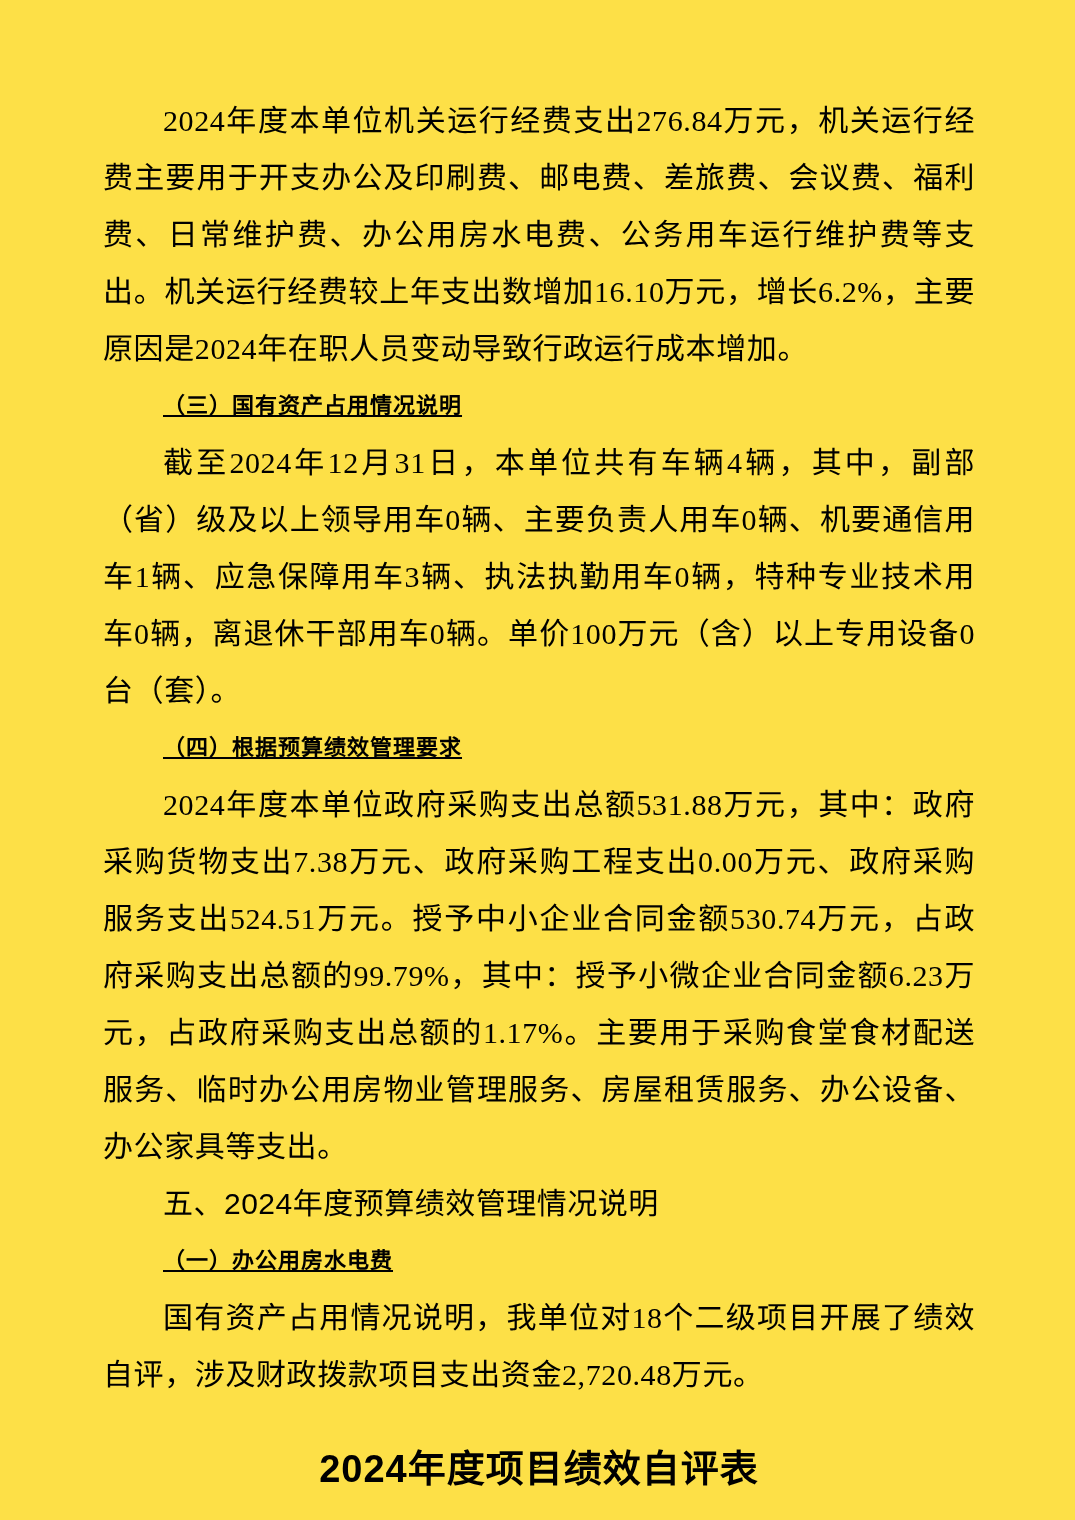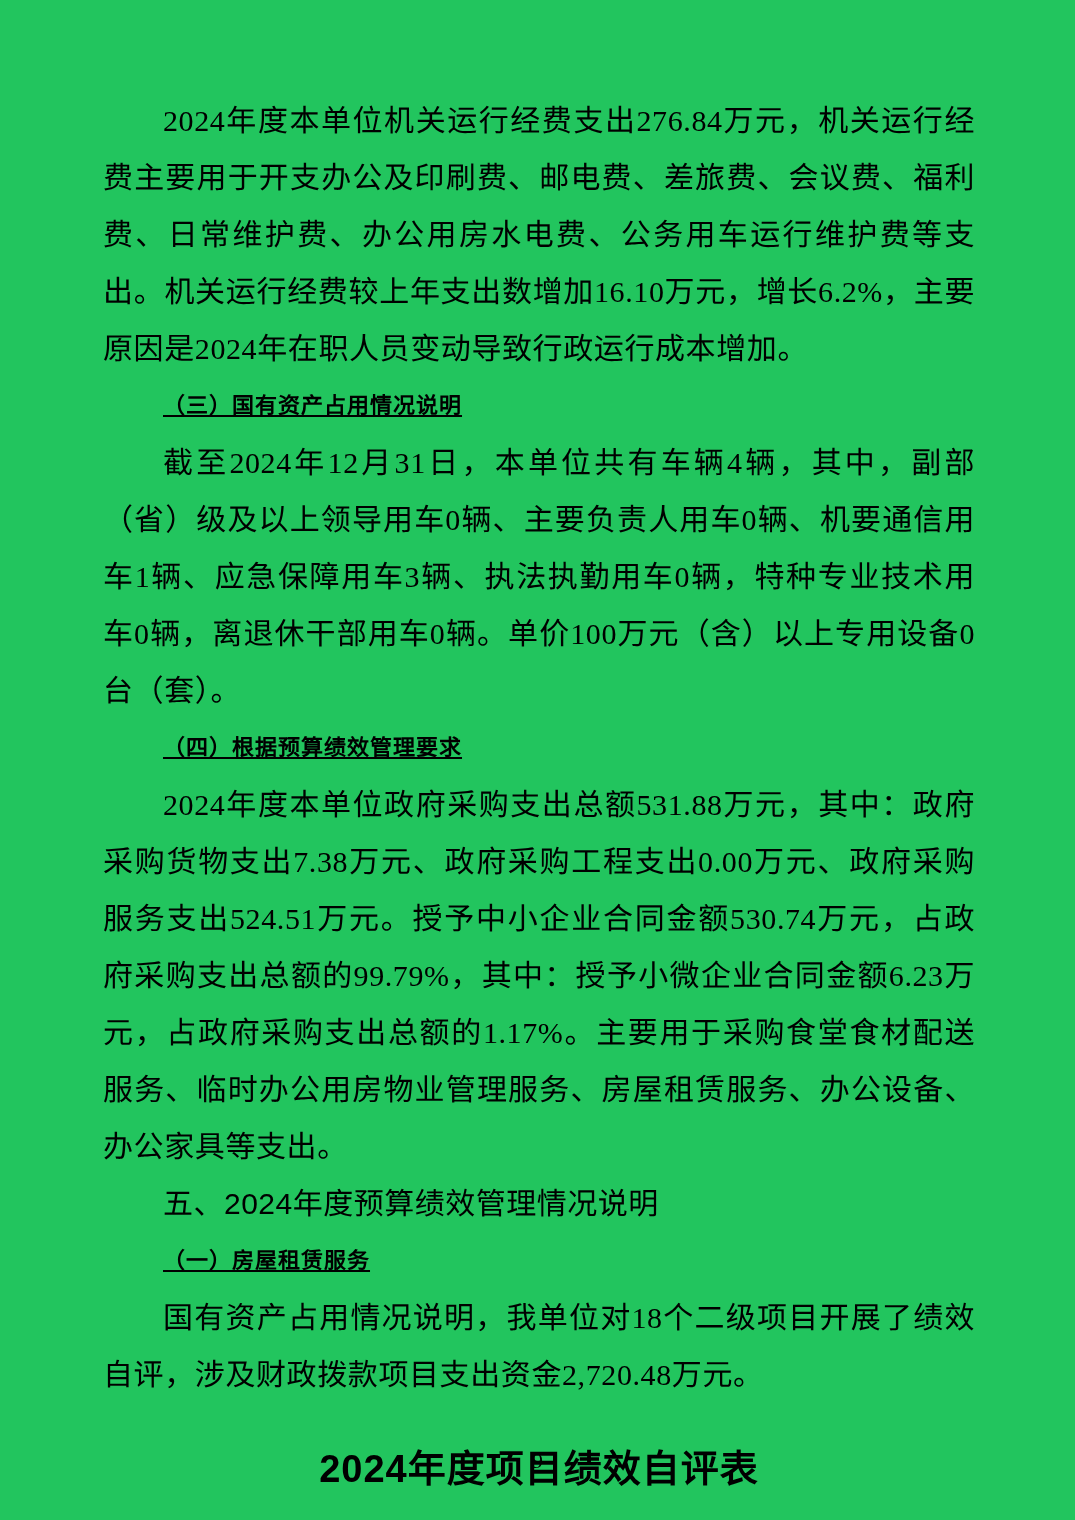--- a/index.html
+++ b/index.html
@@ -5,21 +5,21 @@
   html, body {
     margin: 0;
     padding: 0;
     background: #ffffff;
   }
   .page {
     position: relative;
     width: 1075px;
     height: 1520px;
     margin: 0 auto;
-    background: #22c55e;
+    background: #fde047;
     color: #000000;
     overflow: hidden;
     font-family: "Liberation Serif", "DejaVu Serif", serif;
   }
   .content {
     position: absolute;
     top: 92px;
     left: 103px;
     width: 872px;
   }
@@ -84,21 +84,21 @@
     <p class="heading-kai">（三）国有资产占用情况说明</p>
 
     <p class="para">截至2024年12月31日，本单位共有车辆4辆，其中，副部（省）级及以上领导用车0辆、主要负责人用车0辆、机要通信用车1辆、应急保障用车3辆、执法执勤用车0辆，特种专业技术用车0辆，离退休干部用车0辆。单价100万元（含）以上专用设备0台（套）。</p>
 
     <p class="heading-kai">（四）根据预算绩效管理要求</p>
 
     <p class="para">2024年度本单位政府采购支出总额531.88万元，其中：政府采购货物支出7.38万元、政府采购工程支出0.00万元、政府采购服务支出524.51万元。授予中小企业合同金额530.74万元，占政府采购支出总额的99.79%，其中：授予小微企业合同金额6.23万元，占政府采购支出总额的1.17%。主要用于采购食堂食材配送服务、临时办公用房物业管理服务、房屋租赁服务、办公设备、办公家具等支出。</p>
 
     <p class="heading-hei">五、2024年度预算绩效管理情况说明</p>
 
-    <p class="heading-kai">（一）房屋租赁服务</p>
+    <p class="heading-kai">（一）办公用房水电费</p>
 
     <p class="para">国有资产占用情况说明，我单位对18个二级项目开展了绩效自评，涉及财政拨款项目支出资金2,720.48万元。</p>
 
     <p class="table-title">2024年度项目绩效自评表</p>
 
   </div>
 
   <div class="page-number">9</div>
 </div>
 

